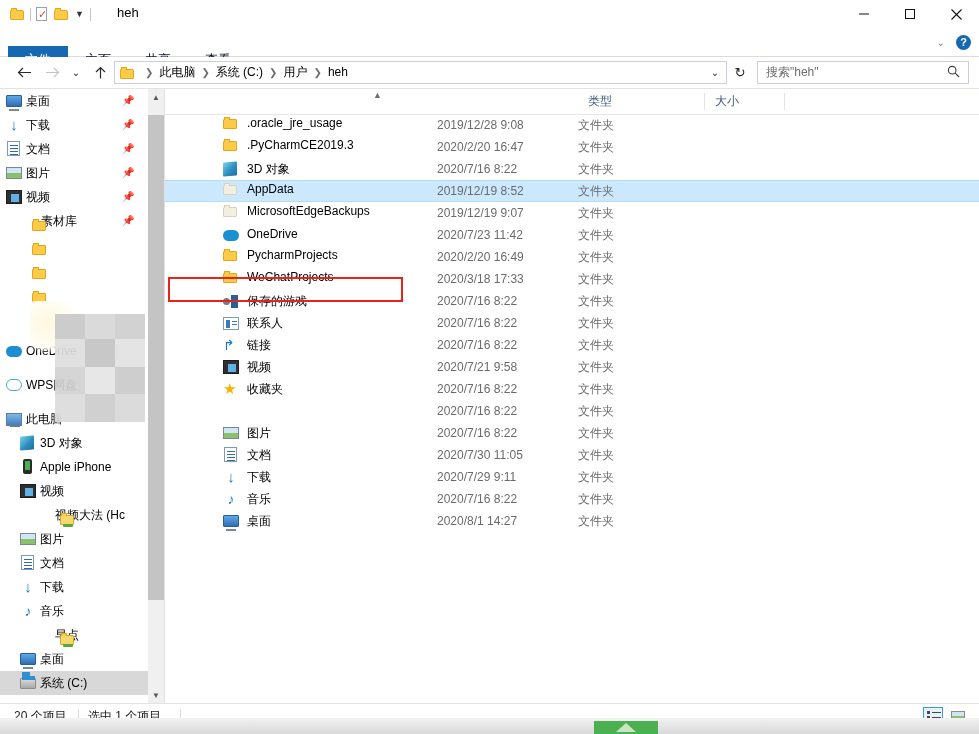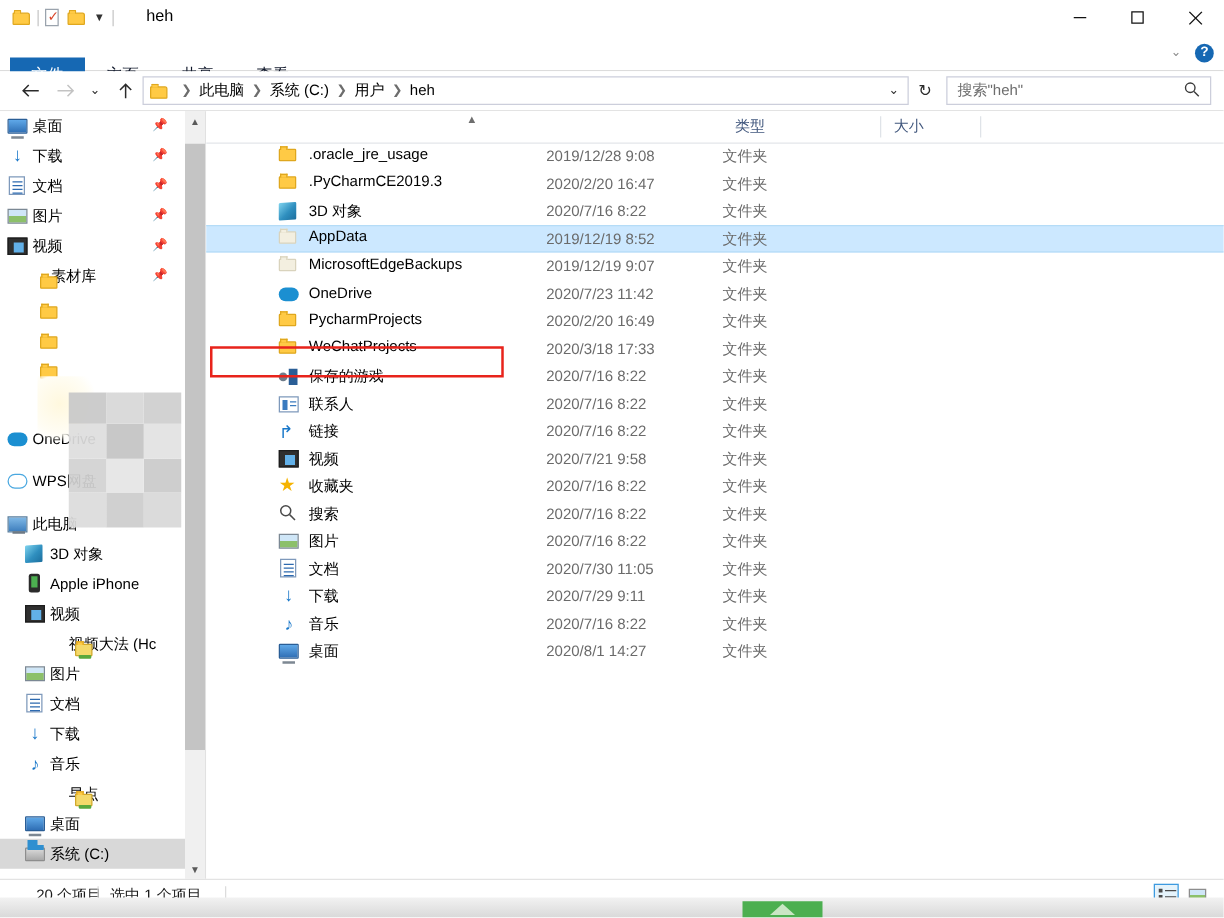--- a/index.html
+++ b/index.html
@@ -158,21 +158,21 @@
   .ic-link{color:#1877c9;font-size:14px;line-height:16px;}
   .ic-star{color:#f5b301;font-size:15px;line-height:16px;}
   .ic-search{color:#4a4a4a;font-size:13px;line-height:16px;}
 
   
   .redbox{position:absolute;left:168px;top:188px;width:235px;height:25px;border:2px solid #e8231b;box-sizing:border-box;z-index:6;pointer-events:none;}
 
   
   .status{position:absolute;left:0;top:703px;width:979px;height:23px;background:#fff;border-top:1px solid #e3e3e3;}
   .status .txt{position:absolute;top:4px;font-size:12px;color:#1a1a1a;}
-  .st-count{left:29px;}
+  .st-count{left:14px;}
   .st-sel{left:88px;}
   .st-div{position:absolute;top:5px;width:1px;height:13px;background:#dcdcdc;}
   .viewbtns{position:absolute;right:12px;top:3px;display:flex;gap:4px;}
   .vbtn{width:20px;height:17px;border:1px solid transparent;box-sizing:border-box;position:relative;}
   .vbtn.on{border-color:#3d9ae0;background:#e5f3fb;}
   .vb-details b{position:absolute;left:3px;top:3px;width:3px;height:3px;background:#4a4a4a;box-shadow:0 5px 0 0 #4a4a4a,0 10px 0 0 #4a4a4a;}
   .vb-details s{position:absolute;left:8px;top:4px;width:9px;height:1px;background:#4a4a4a;box-shadow:0 5px 0 0 #4a4a4a,0 10px 0 0 #4a4a4a;text-decoration:none;}
   .vb-thumb b{position:absolute;left:3px;top:3px;width:14px;height:10px;background:linear-gradient(#cfe6f7 50%,#8cc06a 50%);border:1px solid #8d8d8d;box-sizing:border-box;}
 </style>
 </head>
@@ -624,29 +624,20 @@
           <div class="c-name">
             <span class="rico ic-star">★</span>
             <span>收藏夹</span>
             </div>
           <div class="c-date">2020/7/16 8:22</div>
           <div class="c-type">文件夹</div>
           <div class="c-size"></div>
         </div>
 
         <div class="row">
-          <div class="c-name">
-            <span class="rico ic-search">
-              <svg width="14" height="14" viewBox="0 0 14 14">
-                  <circle cx="5.6" cy="5.6" r="4" fill="none" stroke="#4a4a4a" stroke-width="1.2"></circle>
-                  <line x1="8.7" y1="8.7" x2="13" y2="13" stroke="#4a4a4a" stroke-width="1.2"></line>
-                </svg>
-            </span>
-            <span>搜索</span>
-            </div>
           <div class="c-date">2020/7/16 8:22</div>
           <div class="c-type">文件夹</div>
           <div class="c-size"></div>
         </div>
 
         <div class="row">
           <div class="c-name">
             <span class="rico">
                 <span class="ic-pic" style="display:block;width:16px;"></span>
               </span>

